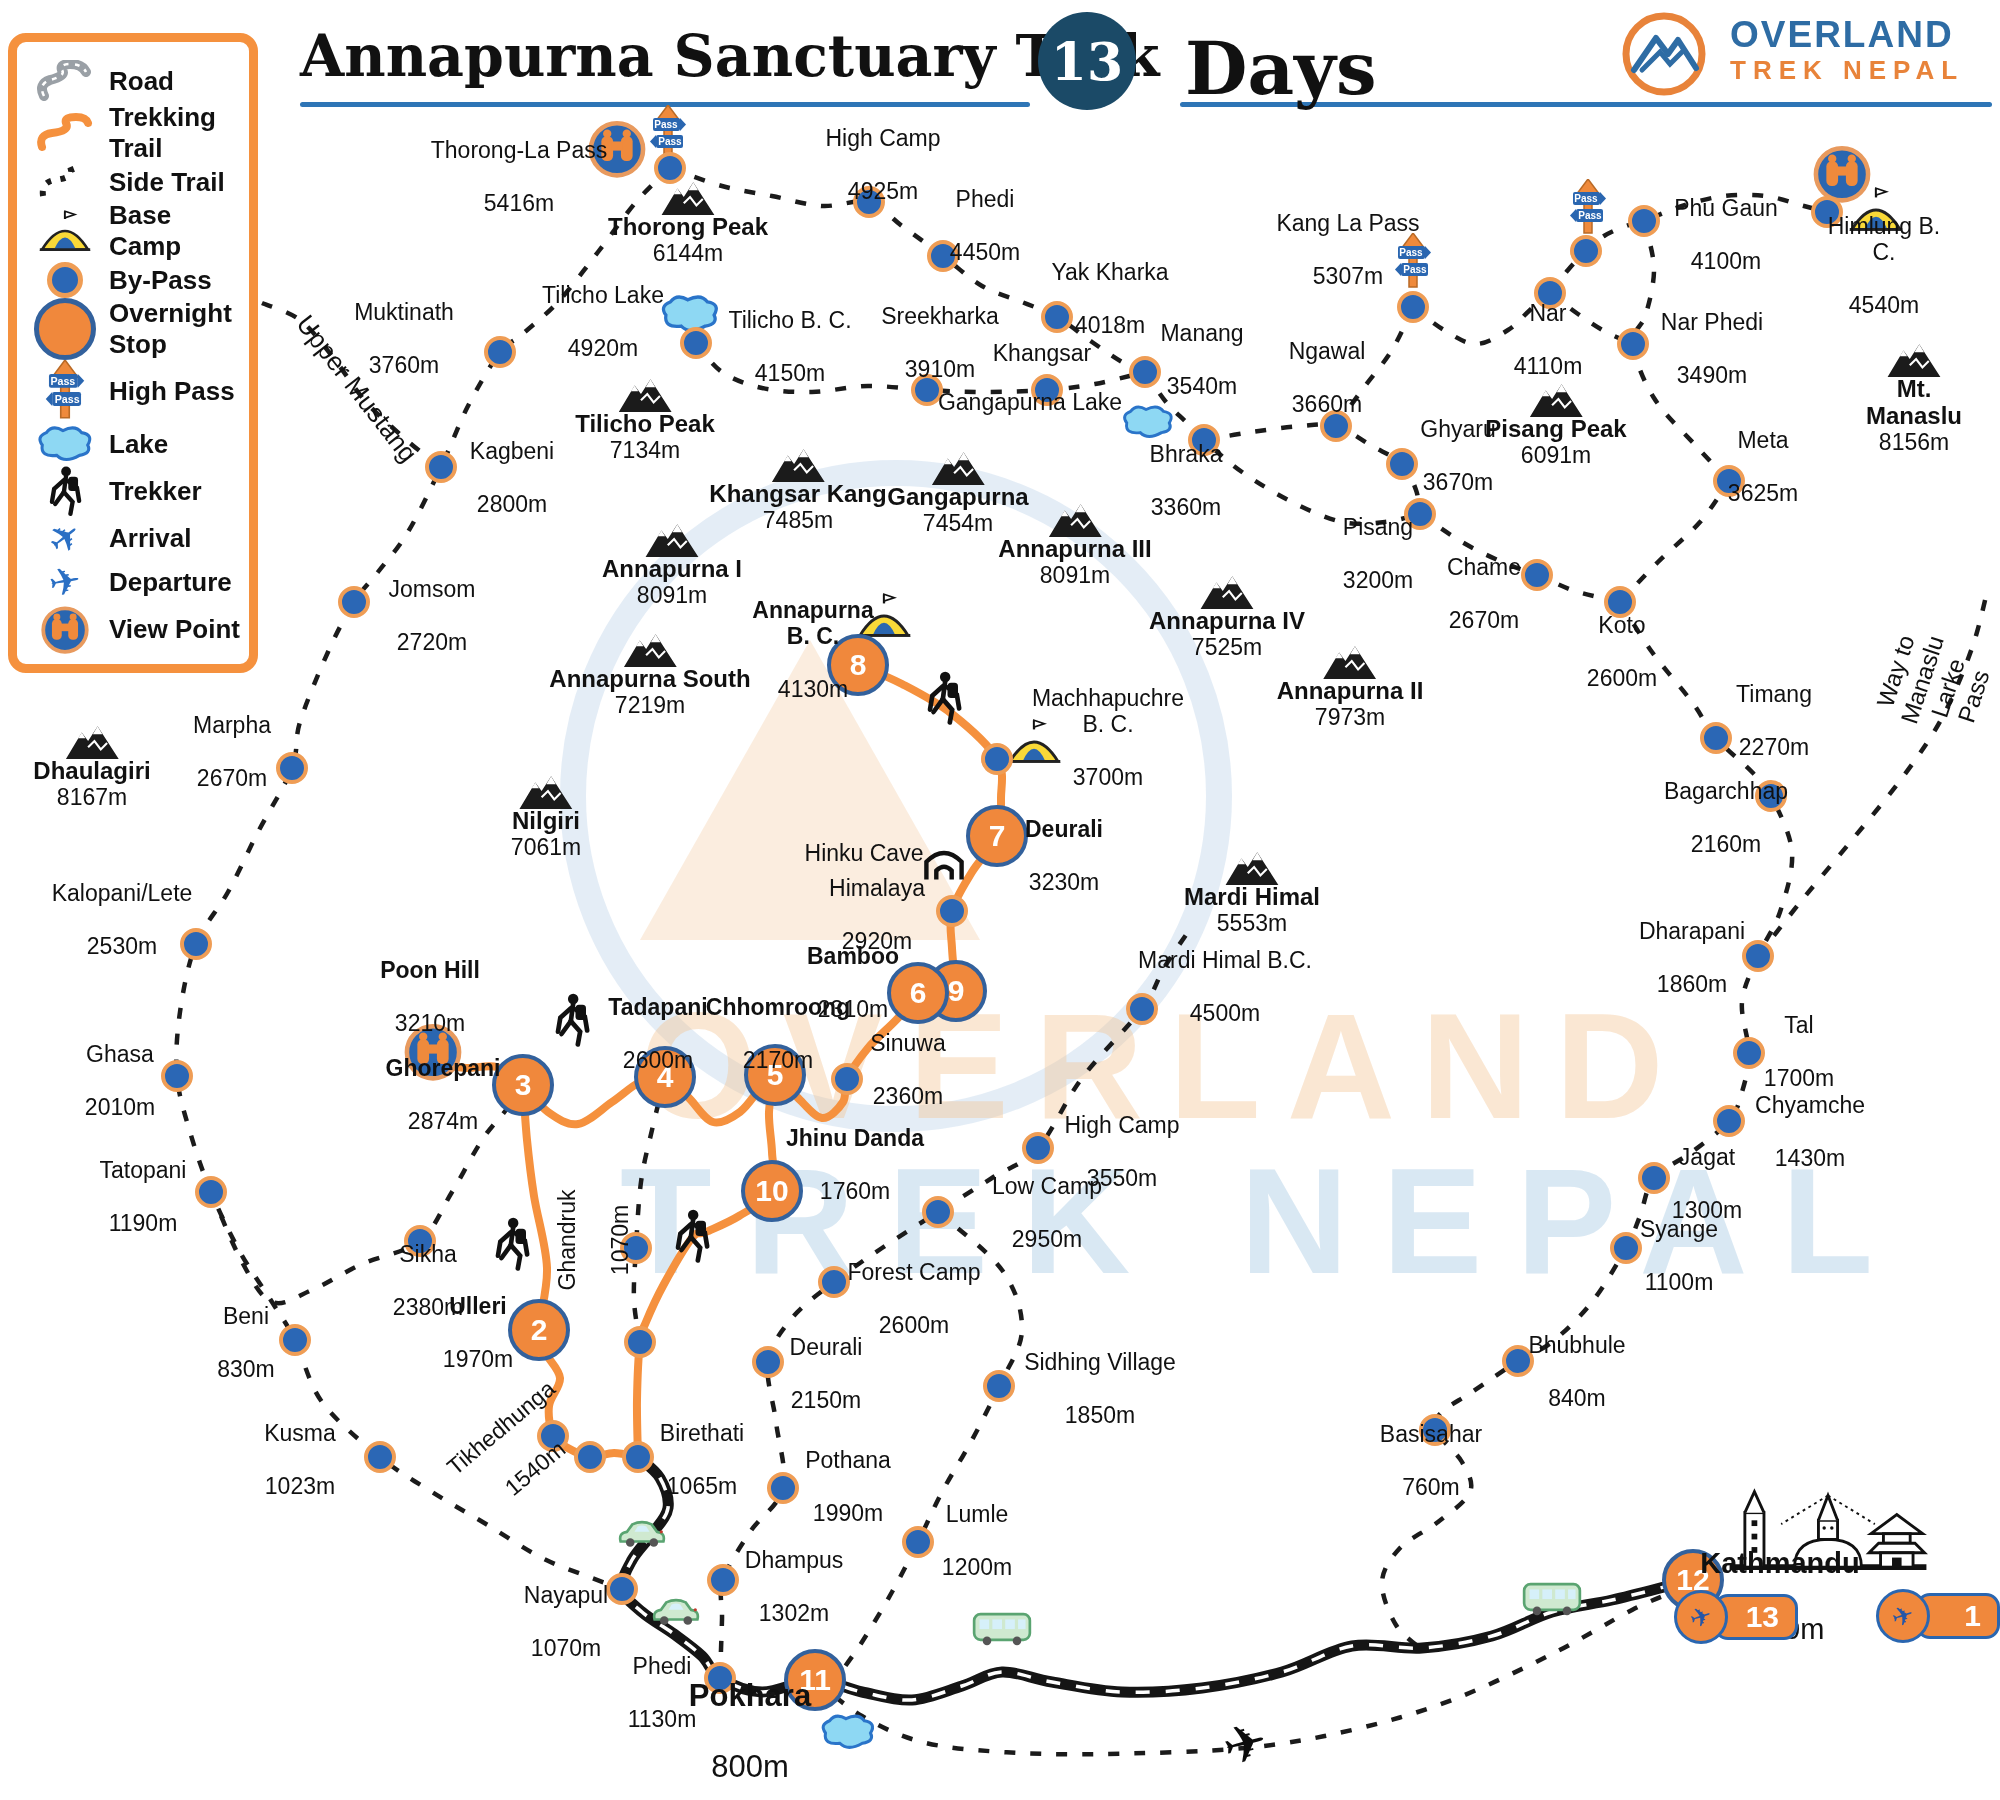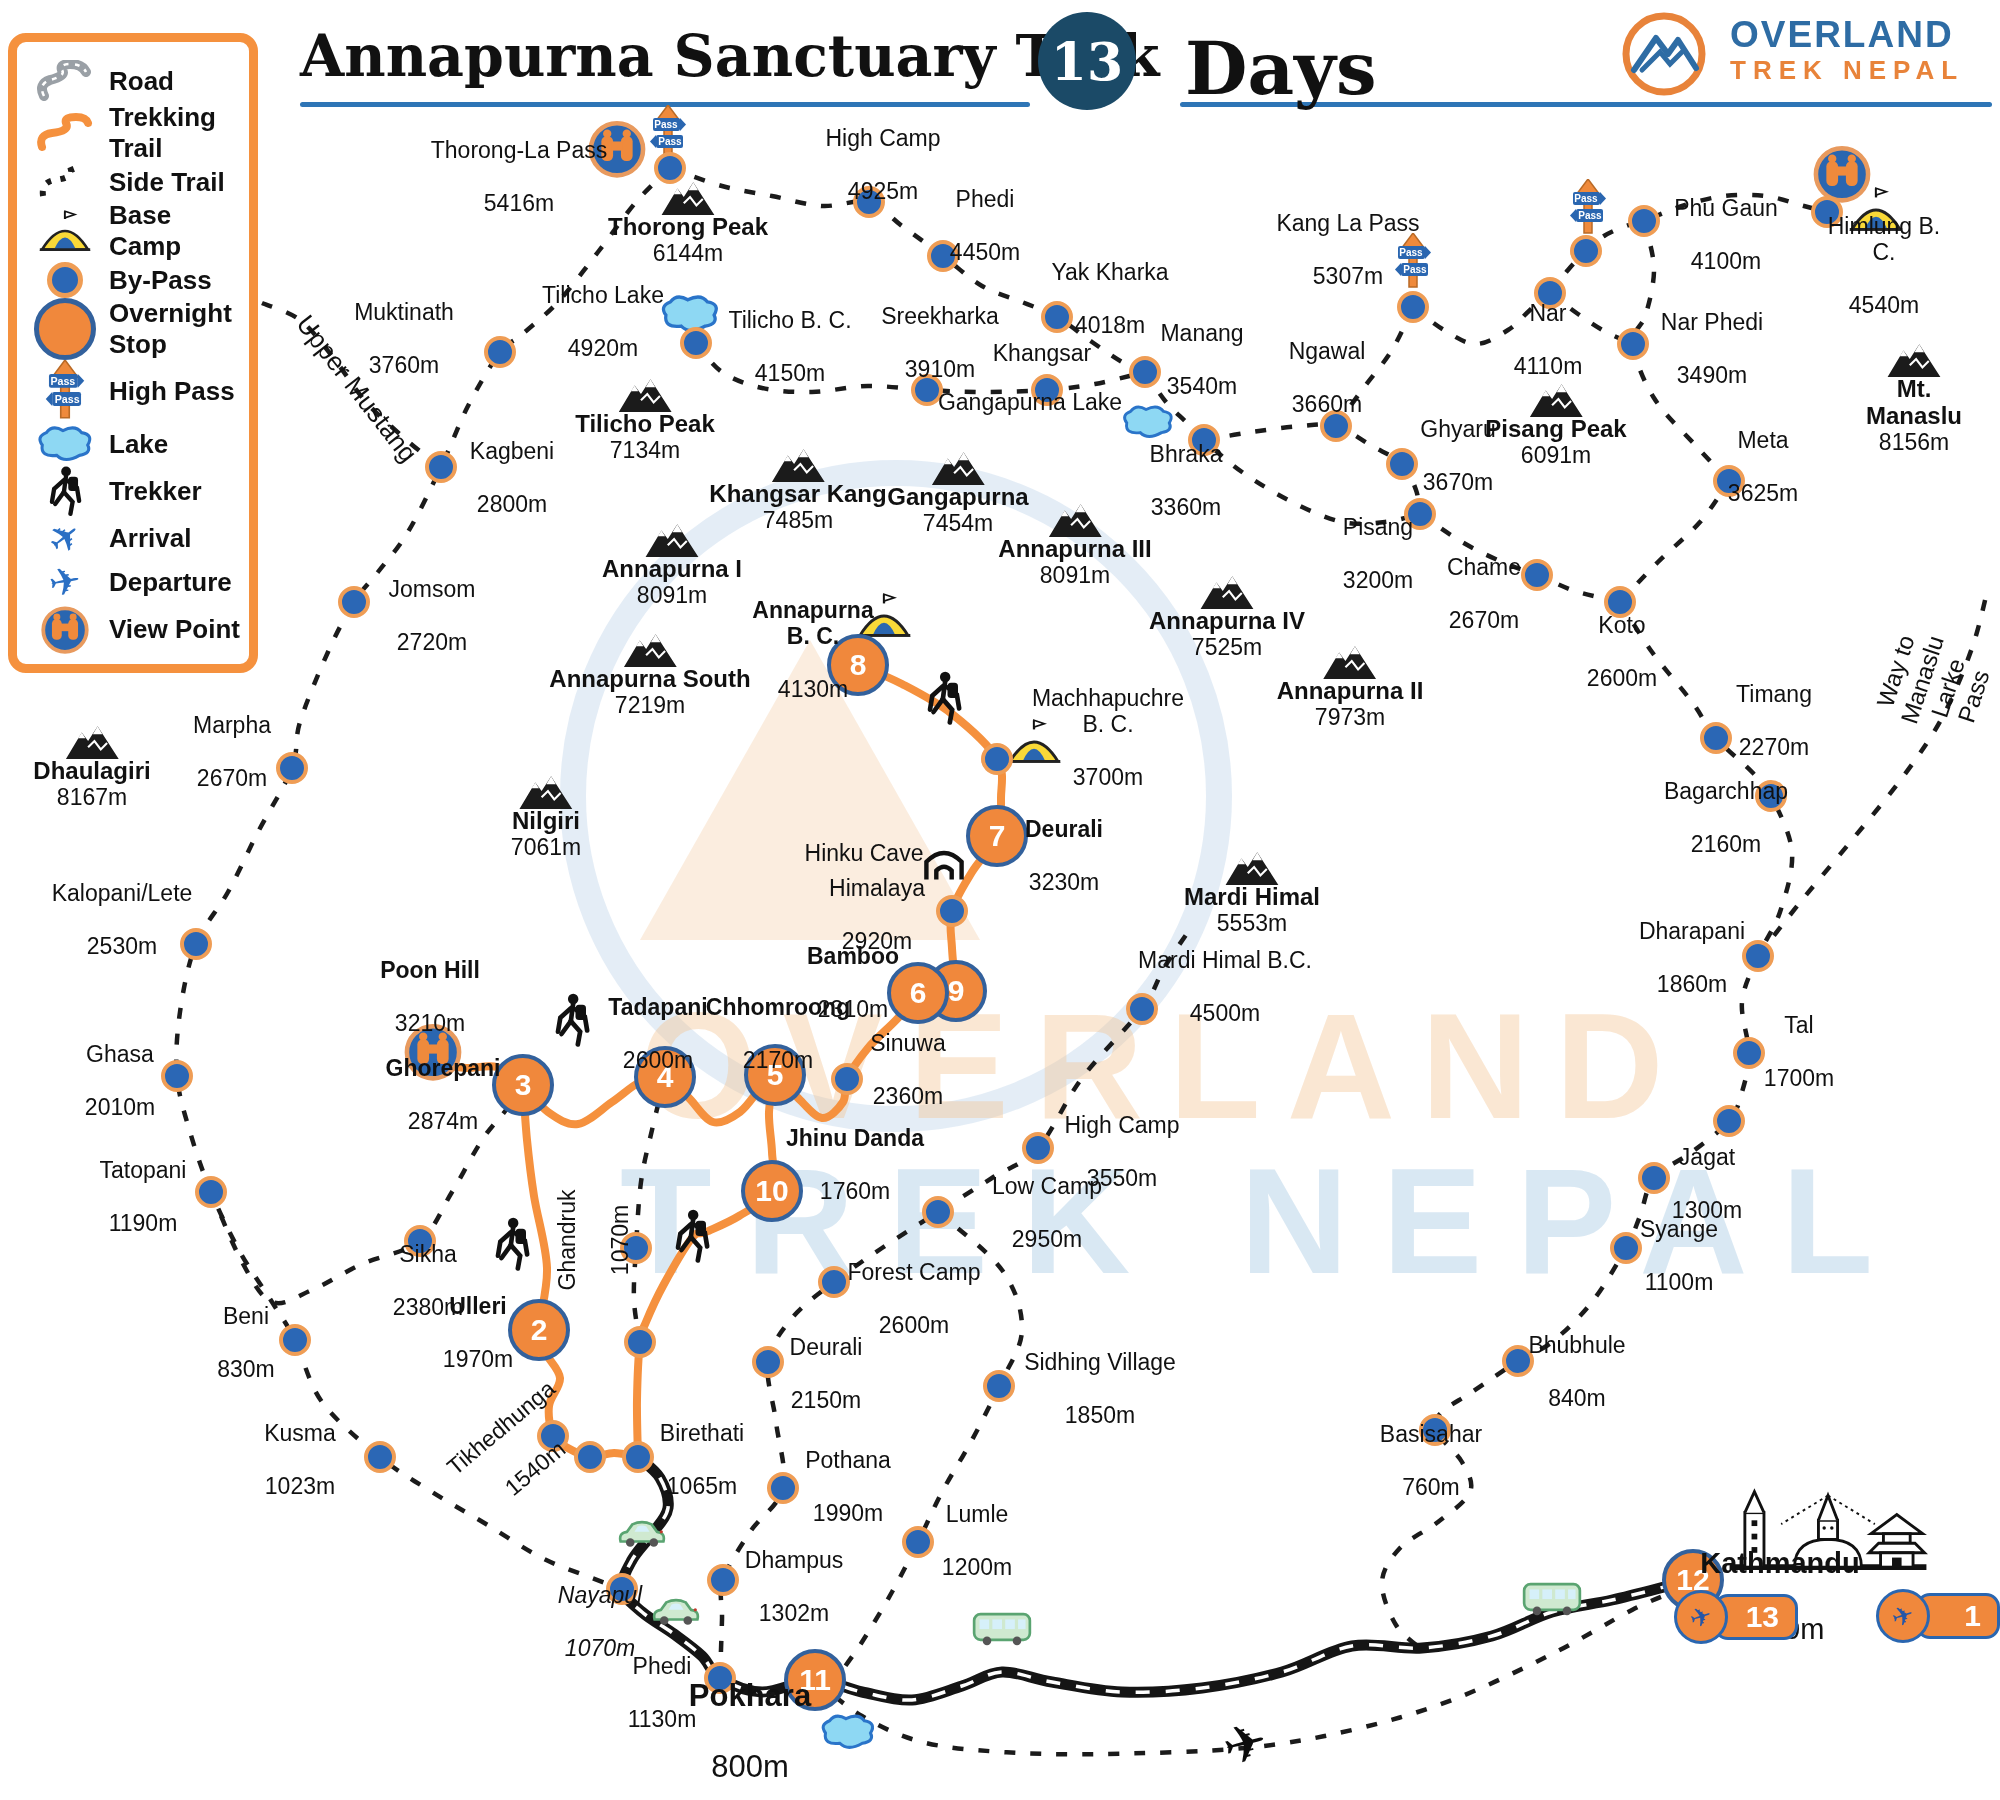--- a/index.html
+++ b/index.html
@@ -824,20 +824,24 @@
       <div class="e">2160m</div>
     </div>
       <div class="place" style="left: 1692px; top: 958px;">
       <div class="n">Dharapani</div>
       <div class="e">1860m</div>
     </div>
       <div class="place" style="left: 1799px; top: 1052px;">
       <div class="n">Tal</div>
       <div class="e">1700m</div>
     </div>
+      <div class="place" style="left: 1810px; top: 1132px;">
+      <div class="n">Chyamche</div>
+      <div class="e">1430m</div>
+    </div>
       <div class="place" style="left: 1707px; top: 1184px;">
       <div class="n">Jagat</div>
       <div class="e">1300m</div>
     </div>
       <div class="place" style="left: 1679px; top: 1256px;">
       <div class="n">Syange</div>
       <div class="e">1100m</div>
     </div>
       <div class="place" style="left: 1577px; top: 1372px;">
       <div class="n">Bhubhule</div>
@@ -934,21 +938,21 @@
       <div class="e">1200m</div>
     </div>
       <div class="place" style="left: 794px; top: 1587px;">
       <div class="n">Dhampus</div>
       <div class="e">1302m</div>
     </div>
       <div class="place" style="left: 702px; top: 1460px;">
       <div class="n">Birethati</div>
       <div class="e">1065m</div>
     </div>
-      <div class="place" style="left: 600px; top: 1622px; font-style: italic;">
+      <div class="place" style="left: 566px; top: 1622px;">
       <div class="n">Nayapul</div>
       <div class="e">1070m</div>
     </div>
       <div class="place" style="left: 662px; top: 1693px;">
       <div class="n">Phedi</div>
       <div class="e">1130m</div>
     </div>
       <div class="place bold" style="font-size: 31px; left: 750px; top: 1731px;">
       <div class="n">Pokhara</div>
       <div class="e">800m</div>

